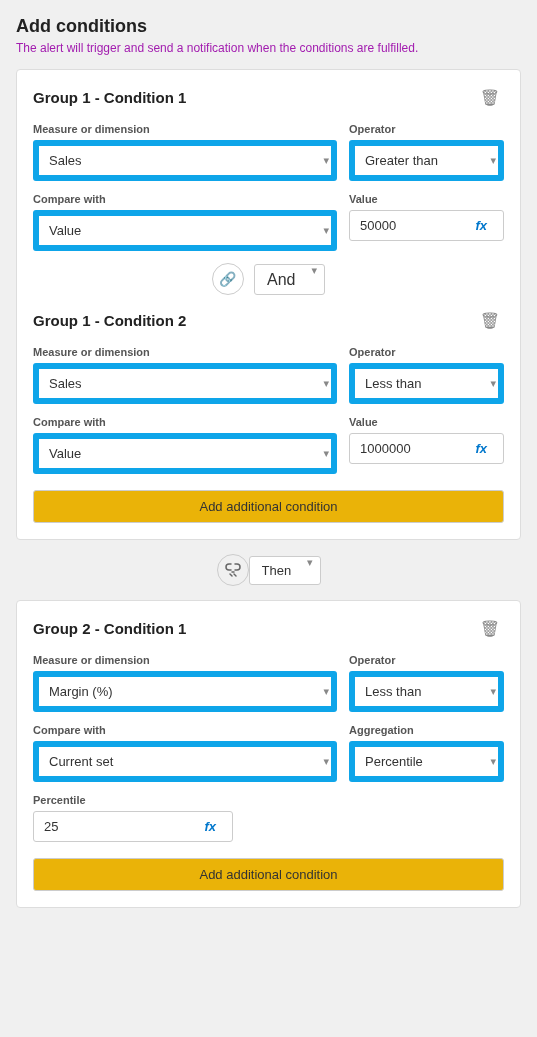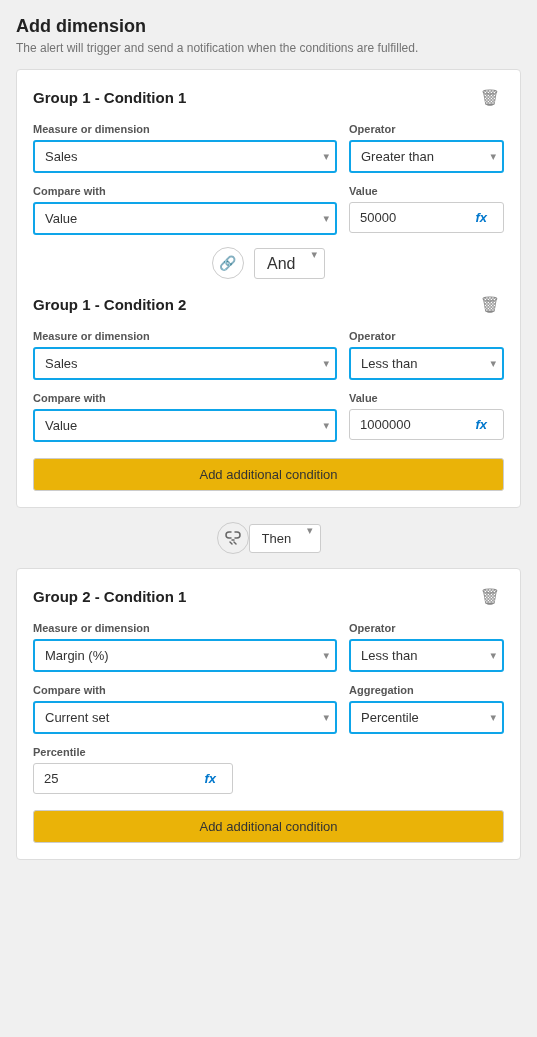--- a/index.html
+++ b/index.html
@@ -13,21 +13,21 @@
       color: #333;
     }
     .page-title {
       font-size: 18px;
       font-weight: 600;
       color: #222;
       margin-bottom: 4px;
     }
     .page-subtitle {
       font-size: 12px;
-      color: #737373;
+      color: #a21caf;
       margin-bottom: 14px;
     }
     .group-card {
       background: #fff;
       border: 1px solid #ddd;
       border-radius: 4px;
       padding: 16px;
       margin-bottom: 14px;
     }
     .group-header {
@@ -63,21 +63,21 @@
       margin-bottom: 5px;
     }
     .select-wrapper {
       position: relative;
       display: flex;
       align-items: center;
     }
     .select-wrapper select {
       width: 100%;
       padding: 7px 28px 7px 10px;
-      border: 2px solid #0ea5e9;
+      border: 6px solid #0ea5e9;
       border-radius: 3px;
       background: #fff;
       font-size: 13px;
       color: #333;
       appearance: none;
       cursor: pointer;
       outline: none;
     }
     .select-arrow {
       position: absolute;
@@ -190,21 +190,21 @@
       font-size: 13px;
       color: #333;
       appearance: none;
       cursor: pointer;
       outline: none;
     }
   </style>
 </head>
 <body>
 
-<div class="page-title">Add dimension</div>
+<div class="page-title">Add conditions</div>
 <div class="page-subtitle">The alert will trigger and send a notification when the conditions are fulfilled.</div>
 
 <div class="group-card">
   
   <div class="group-header">
     <span class="group-header-title">Group 1 - Condition 1</span>
     <button class="delete-btn" title="Delete">🗑</button>
   </div>
 
   <div class="row-two-col">

